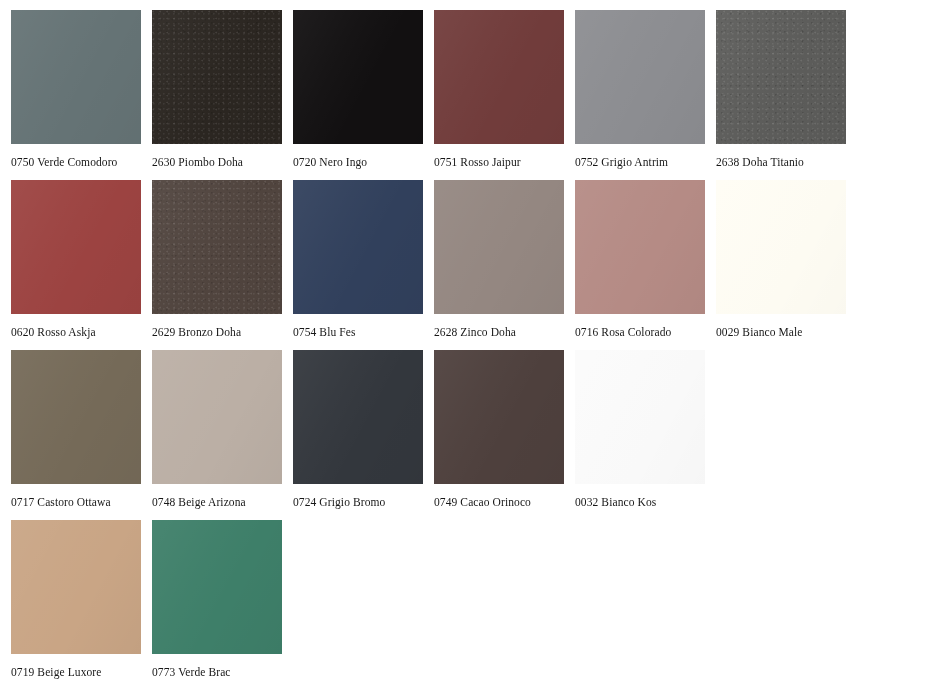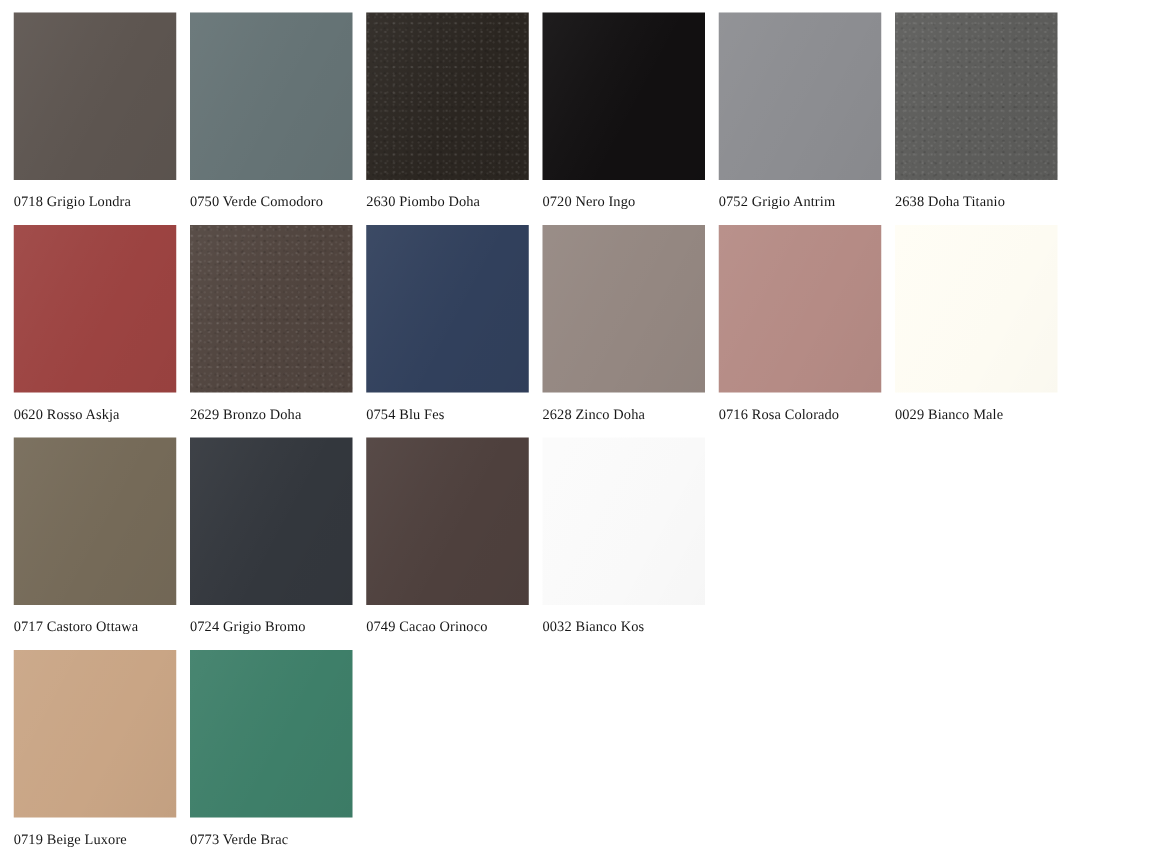--- a/index.html
+++ b/index.html
@@ -89,34 +89,34 @@
     white-space: nowrap;
     letter-spacing: 0.1px;
   }
 </style>
 </head>
 <body>
 
 <div id="swatch-grid">
     <div class="swatch-row">
       <div class="swatch-cell">
-        <div class="swatch-chip" style="background-color: rgb(93, 85, 80);"></div>
-        <div class="swatch-label">0718 Grigio Londra</div>
-      </div>
-      <div class="swatch-cell">
         <div class="swatch-chip" style="background-color: rgb(101, 115, 117);"></div>
         <div class="swatch-label">0750 Verde Comodoro</div>
       </div>
       <div class="swatch-cell">
         <div class="swatch-chip is-textured" style="background-color: rgb(43, 38, 33);"></div>
         <div class="swatch-label">2630 Piombo Doha</div>
       </div>
       <div class="swatch-cell">
         <div class="swatch-chip" style="background-color: rgb(18, 16, 17);"></div>
         <div class="swatch-label">0720 Nero Ingo</div>
+      </div>
+      <div class="swatch-cell">
+        <div class="swatch-chip" style="background-color: rgb(113, 60, 59);"></div>
+        <div class="swatch-label">0751 Rosso Jaipur</div>
       </div>
       <div class="swatch-cell">
         <div class="swatch-chip" style="background-color: rgb(140, 141, 145);"></div>
         <div class="swatch-label">0752 Grigio Antrim</div>
       </div>
       <div class="swatch-cell">
         <div class="swatch-chip is-textured" style="background-color: rgb(92, 92, 90);"></div>
         <div class="swatch-label">2638 Doha Titanio</div>
       </div>
     </div>
@@ -145,20 +145,24 @@
         <div class="swatch-chip is-light" style="background-color: rgb(255, 253, 244);"></div>
         <div class="swatch-label">0029 Bianco Male</div>
       </div>
     </div>
     <div class="swatch-row">
       <div class="swatch-cell">
         <div class="swatch-chip" style="background-color: rgb(117, 106, 88);"></div>
         <div class="swatch-label">0717 Castoro Ottawa</div>
       </div>
       <div class="swatch-cell">
+        <div class="swatch-chip" style="background-color: rgb(187, 175, 165);"></div>
+        <div class="swatch-label">0748 Beige Arizona</div>
+      </div>
+      <div class="swatch-cell">
         <div class="swatch-chip" style="background-color: rgb(51, 55, 61);"></div>
         <div class="swatch-label">0724 Grigio Bromo</div>
       </div>
       <div class="swatch-cell">
         <div class="swatch-chip" style="background-color: rgb(78, 64, 61);"></div>
         <div class="swatch-label">0749 Cacao Orinoco</div>
       </div>
       <div class="swatch-cell">
         <div class="swatch-chip is-light" style="background-color: rgb(251, 251, 251);"></div>
         <div class="swatch-label">0032 Bianco Kos</div>

